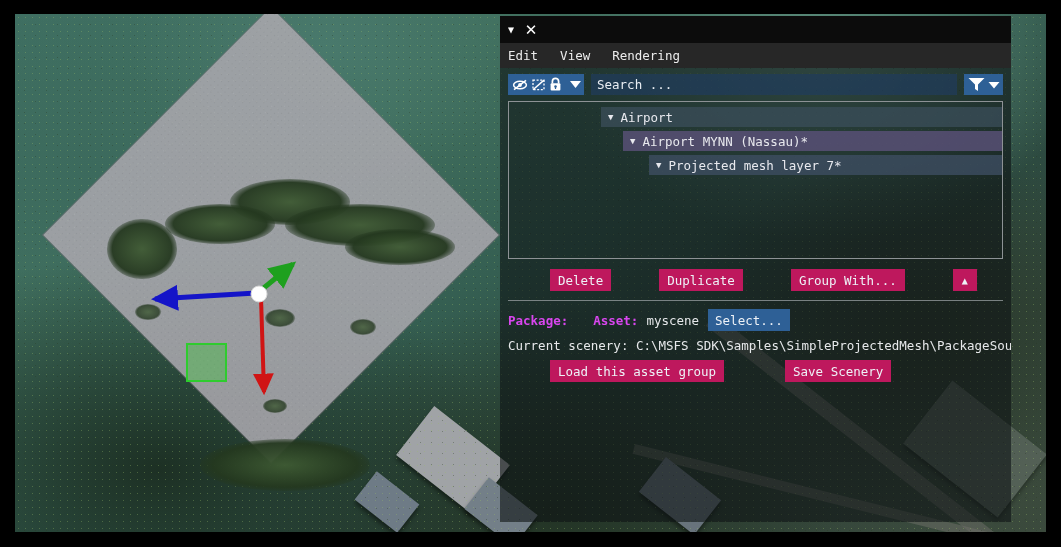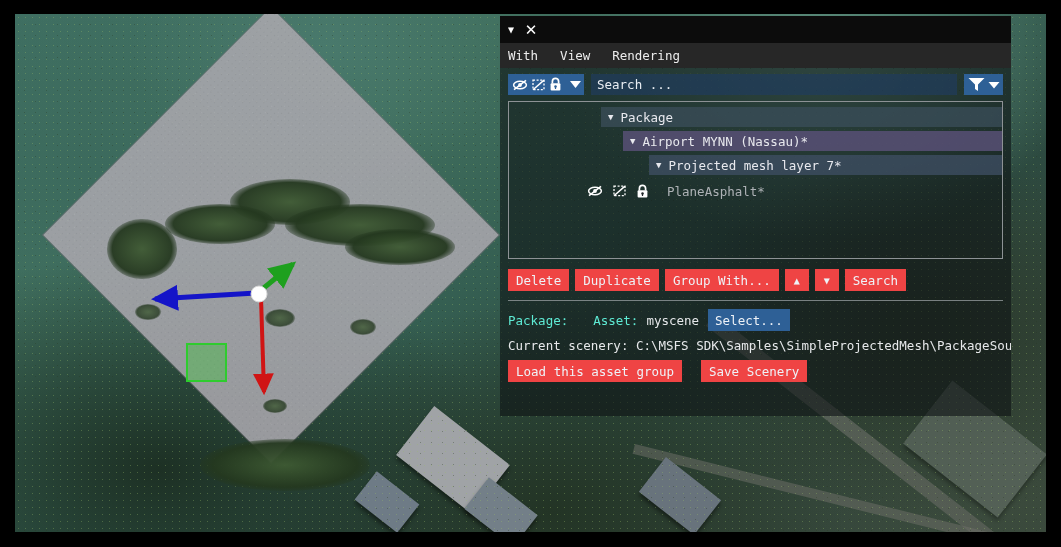--- a/index.html
+++ b/index.html
@@ -79,21 +79,21 @@
             padding:0 6px 0 8px;color:#fff;font-size:13px;}
   .titlebar .caret{font-size:10px;margin-right:7px;line-height:1;}
   .titlebar .ttl{flex:1;letter-spacing:.3px;}
   .closebtn{width:20px;height:20px;display:flex;align-items:center;justify-content:center;
             font-size:15px;color:#fff;cursor:pointer;font-family:"DejaVu Sans",sans-serif;}
 
   .menubar{height:25px;background:#272727;display:flex;align-items:center;
            padding-left:8px;gap:22px;color:#ececec;font-size:12.5px;}
   .menubar span{cursor:pointer;}
 
-  .panelbody{position:relative;height:348px;
+  .panelbody{position:relative;height:454px;
              background:rgba(14,18,20,.60);}
 
   .toolrow{display:flex;align-items:center;padding:6px 8px 5px 8px;gap:0;}
   .iconbtn{background:#2e6096;height:21px;display:flex;align-items:center;
            padding:0 4px;gap:3px;}
   .iconbtn svg{display:block;}
   .capdrop{width:18px;height:21px;background:#2e6096;display:flex;
            align-items:center;justify-content:center;}
   .searchbox{flex:1;height:21px;margin-left:7px;margin-right:7px;
              background:rgba(32,60,92,.72);
@@ -106,29 +106,29 @@
            border:1px solid #8d9295;overflow:hidden;}
   .trow{height:20px;display:flex;align-items:center;font-size:12.5px;color:#e8e9ee;}
   .trow .tri{font-size:9px;margin-right:7px;line-height:1;}
   .r-airport{background:rgba(58,77,89,.78);margin-left:92px;margin-top:5px;padding-left:7px;}
   .r-mynn{background:rgba(88,80,118,.85);margin-left:114px;margin-top:4px;padding-left:7px;}
   .r-layer{background:rgba(61,78,97,.80);margin-left:140px;margin-top:4px;padding-left:7px;}
   .r-asphalt{margin-left:78px;margin-top:6px;padding-left:0;display:flex;align-items:center;gap:9px;color:#aeb2b6;}
   .r-asphalt .lbl{margin-left:9px;}
 
   .btnrow{display:flex;align-items:center;gap:6px;padding:10px 8px 0 8px;}
-  .btn{background:#ef4444;color:#eef2f7;font-size:12.5px;height:22px;
-       display:flex;align-items:center;padding:0 8px;cursor:pointer;white-space:nowrap;}
+  .btn{background:#be185d;color:#eef2f7;font-size:12.5px;height:22px;
+       display:flex;align-items:center;padding:0 8px;cursor:pointer;white-space:nowrap;margin-left:42px;}
   .btn.arrow{padding:0 9px;font-size:10px;}
 
   .divider{height:1px;background:#9aa0a3;margin:9px 8px 0 8px;opacity:.75;}
 
   .inforow{display:flex;align-items:center;gap:0;padding:8px 0 0 8px;
            font-size:12.5px;color:#e6e8ea;white-space:nowrap;}
-  .lblkey{color:#5eead4;font-weight:normal;}
+  .lblkey{color:#d946ef;font-weight:bold;}
   .infoval{margin:0 0 0 8px;}
   .selbtn{background:#2e6096;color:#eef2f7;font-size:12.5px;height:22px;
           display:flex;align-items:center;padding:0 7px;margin-left:9px;cursor:pointer;}
 
   .pathrow{padding:7px 0 0 8px;font-size:12.5px;color:#e6e8ea;white-space:nowrap;}
 
   .bottombtns{display:flex;gap:19px;padding:7px 8px 0 8px;}
 
   .clip{overflow:hidden;width:511px;}
 </style>
@@ -188,21 +188,21 @@
   </div>
 
   <div id="editor">
 
     <div class="titlebar">
       <span class="caret">▼</span>
       <span class="closebtn">✕</span>
     </div>
 
     <div class="menubar">
-      <span>With</span>
+      <span>Edit</span>
       <span>View</span>
       <span>Rendering</span>
     </div>
 
     <div class="panelbody clip">
 
       <div class="toolrow">
         <div class="iconbtn">
           <svg width="16" height="14" viewBox="0 0 16 14">
             <ellipse cx="8" cy="7" rx="6.4" ry="3.8" fill="none" stroke="#fff" stroke-width="1.5"></ellipse>
@@ -234,47 +234,29 @@
           </svg>
           <svg width="12" height="8" viewBox="0 0 12 8">
             <path d="M0.5,1 L11.5,1 L6,7.6 Z" fill="#fff"></path>
           </svg>
         </div>
       </div>
 
       <div class="treebox">
         <div class="trow r-airport">
           <span class="tri">▼</span>
-          <span>Package</span>
+          <span>Airport</span>
         </div>
         <div class="trow r-mynn">
           <span class="tri">▼</span>
           <span>Airport MYNN (Nassau)*</span>
         </div>
         <div class="trow r-layer">
           <span class="tri">▼</span>
           <span>Projected mesh layer 7*</span>
-        </div>
-        <div class="trow r-asphalt">
-          <svg width="16" height="14" viewBox="0 0 16 14">
-            <ellipse cx="8" cy="7" rx="6.4" ry="3.8" fill="none" stroke="#fff" stroke-width="1.5"></ellipse>
-            <circle cx="8" cy="7" r="1.9" fill="#fff"></circle>
-            <line x1="2" y1="11.6" x2="14" y2="2.4" stroke="#fff" stroke-width="1.6"></line>
-          </svg>
-          <svg width="15" height="14" viewBox="0 0 15 14">
-            <rect x="2" y="2.2" width="11" height="9.4" fill="none" stroke="#fff" stroke-width="1.3" stroke-dasharray="2 1.6"></rect>
-            <line x1="2" y1="11.8" x2="13" y2="2.1" stroke="#fff" stroke-width="1.5"></line>
-          </svg>
-          <svg width="13" height="15" viewBox="0 0 13 15">
-            <path d="M3.4 6.4 V4.4 a3.1 3.1 0 0 1 6.2 0 V6.4" fill="none" stroke="#fff" stroke-width="1.7"></path>
-            <rect x="1.6" y="6.2" width="9.8" height="7.4" rx="1" fill="#fff"></rect>
-            <circle cx="6.5" cy="9.4" r="1.25" fill="#20262a"></circle>
-            <rect x="5.9" y="9.4" width="1.2" height="2.6" fill="#20262a"></rect>
-          </svg>
-          <span class="lbl">PlaneAsphalt*</span>
         </div>
       </div>
 
       <div class="btnrow">
         <div class="btn">Delete</div>
         <div class="btn">Duplicate</div>
         <div class="btn">Group With...</div>
         <div class="btn arrow">▲</div>
         <div class="btn arrow">▼</div>
         <div class="btn">Search</div>

